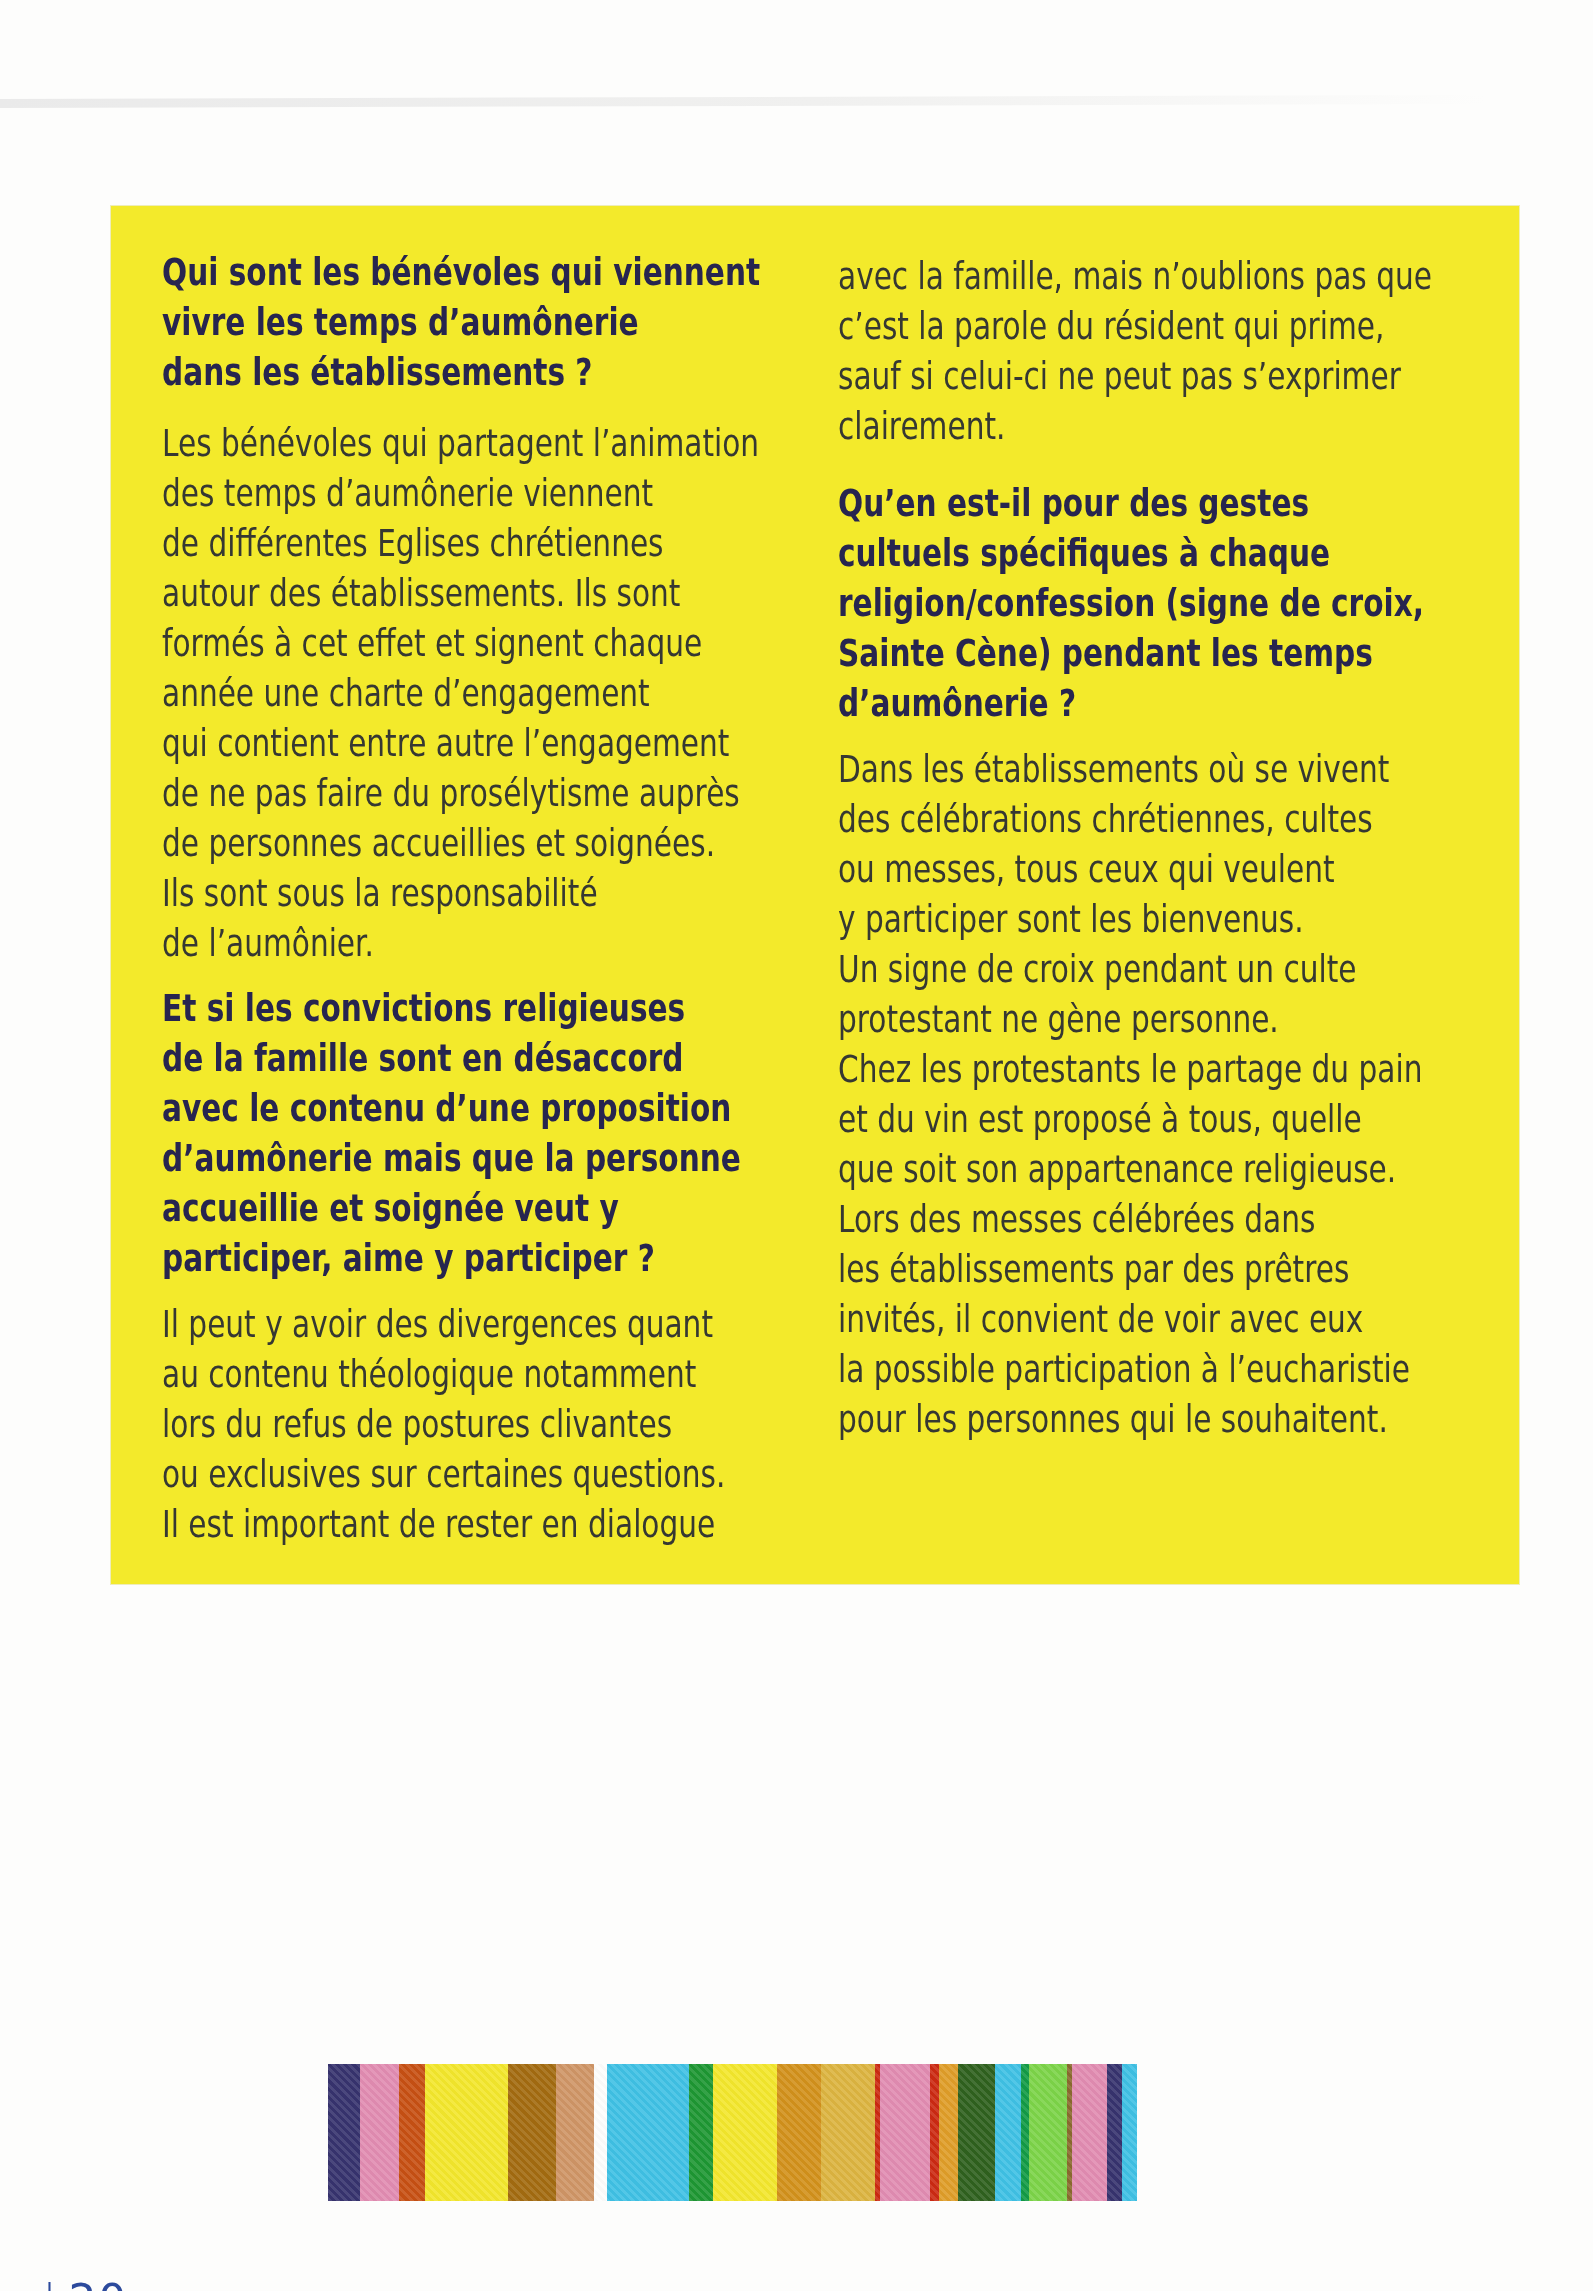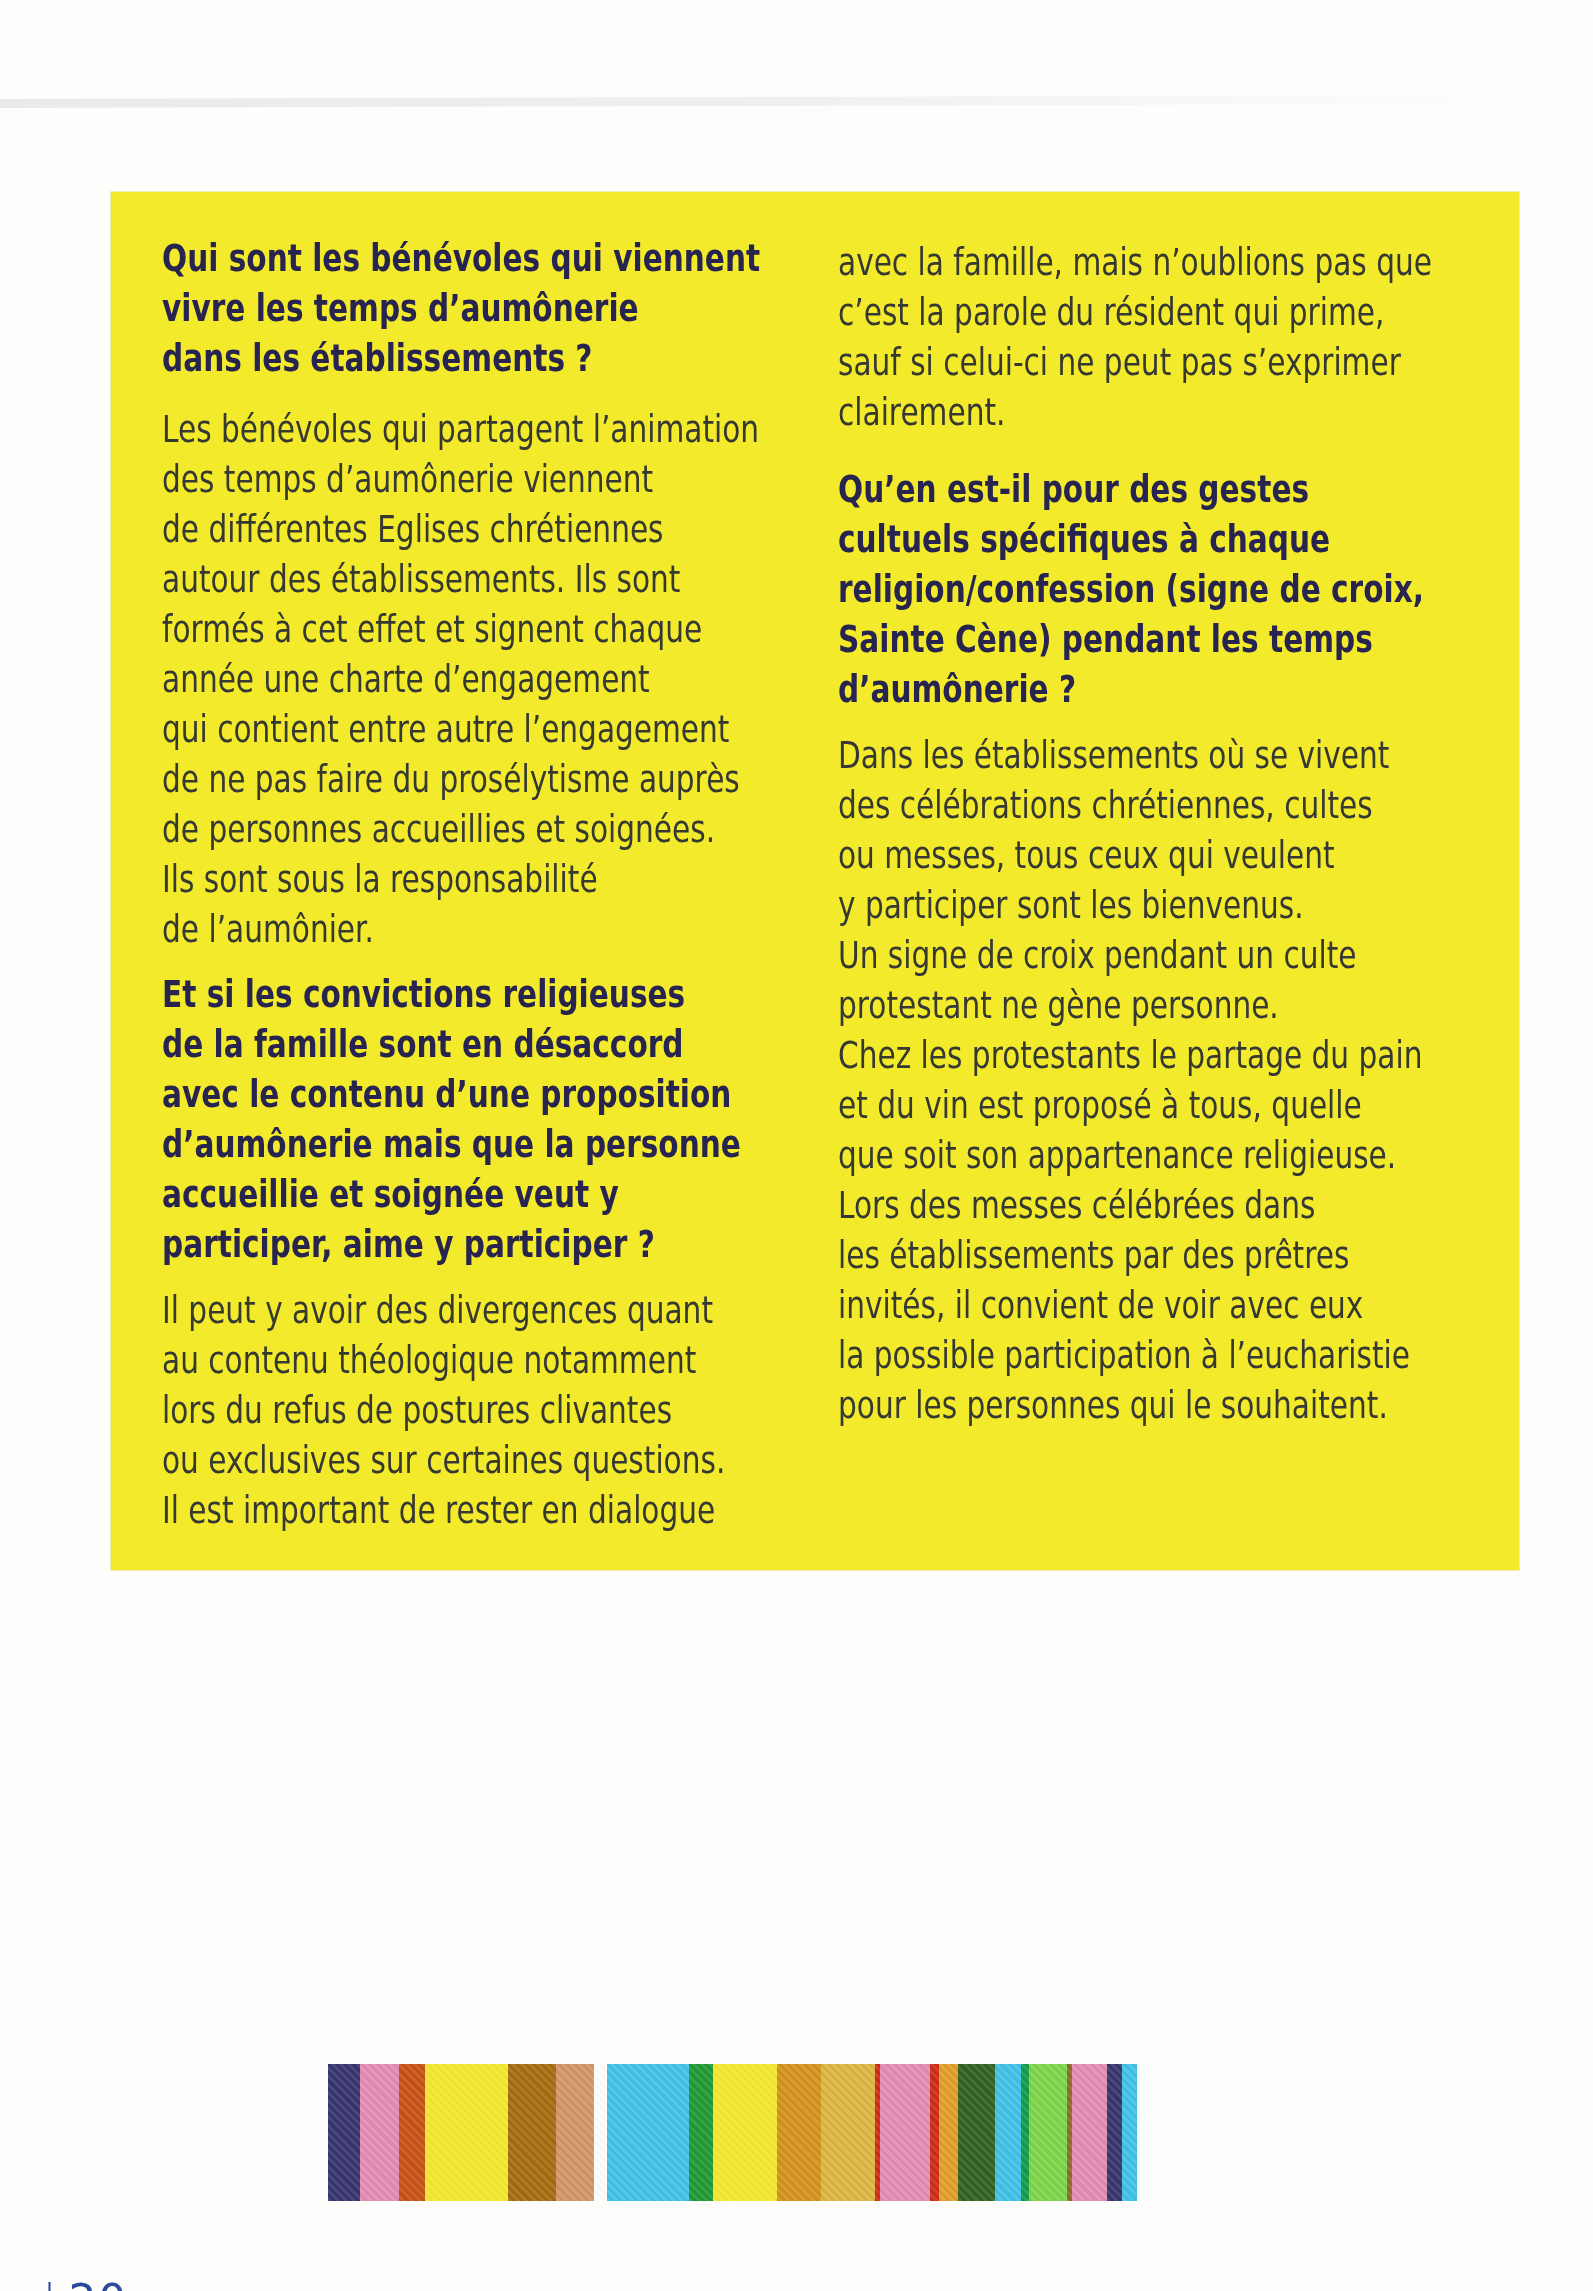--- a/index.html
+++ b/index.html
@@ -13,21 +13,21 @@
   }
   .scan-streak {
     position: absolute;
     left: 0; top: 97px;
     width: 1487px; height: 8.7px;
     background: linear-gradient(to right, #eaeaea 0%, #f0f0ef 55%, rgba(250,250,250,0) 100%);
     transform: rotate(-0.15deg);
   }
   .yellow-box {
     position: absolute;
-    left: 111px; top: 192px;
+    left: 111px; top: 206px;
     width: 1408px; height: 1378px;
     background: #f3ea2b;
     box-shadow: 0 0 0 1px rgba(210,205,60,0.35);
   }
   .tblock {
     position: absolute;
     white-space: pre-line;
     width: 869px;
     font-size: 37px;
     line-height: 50px;

